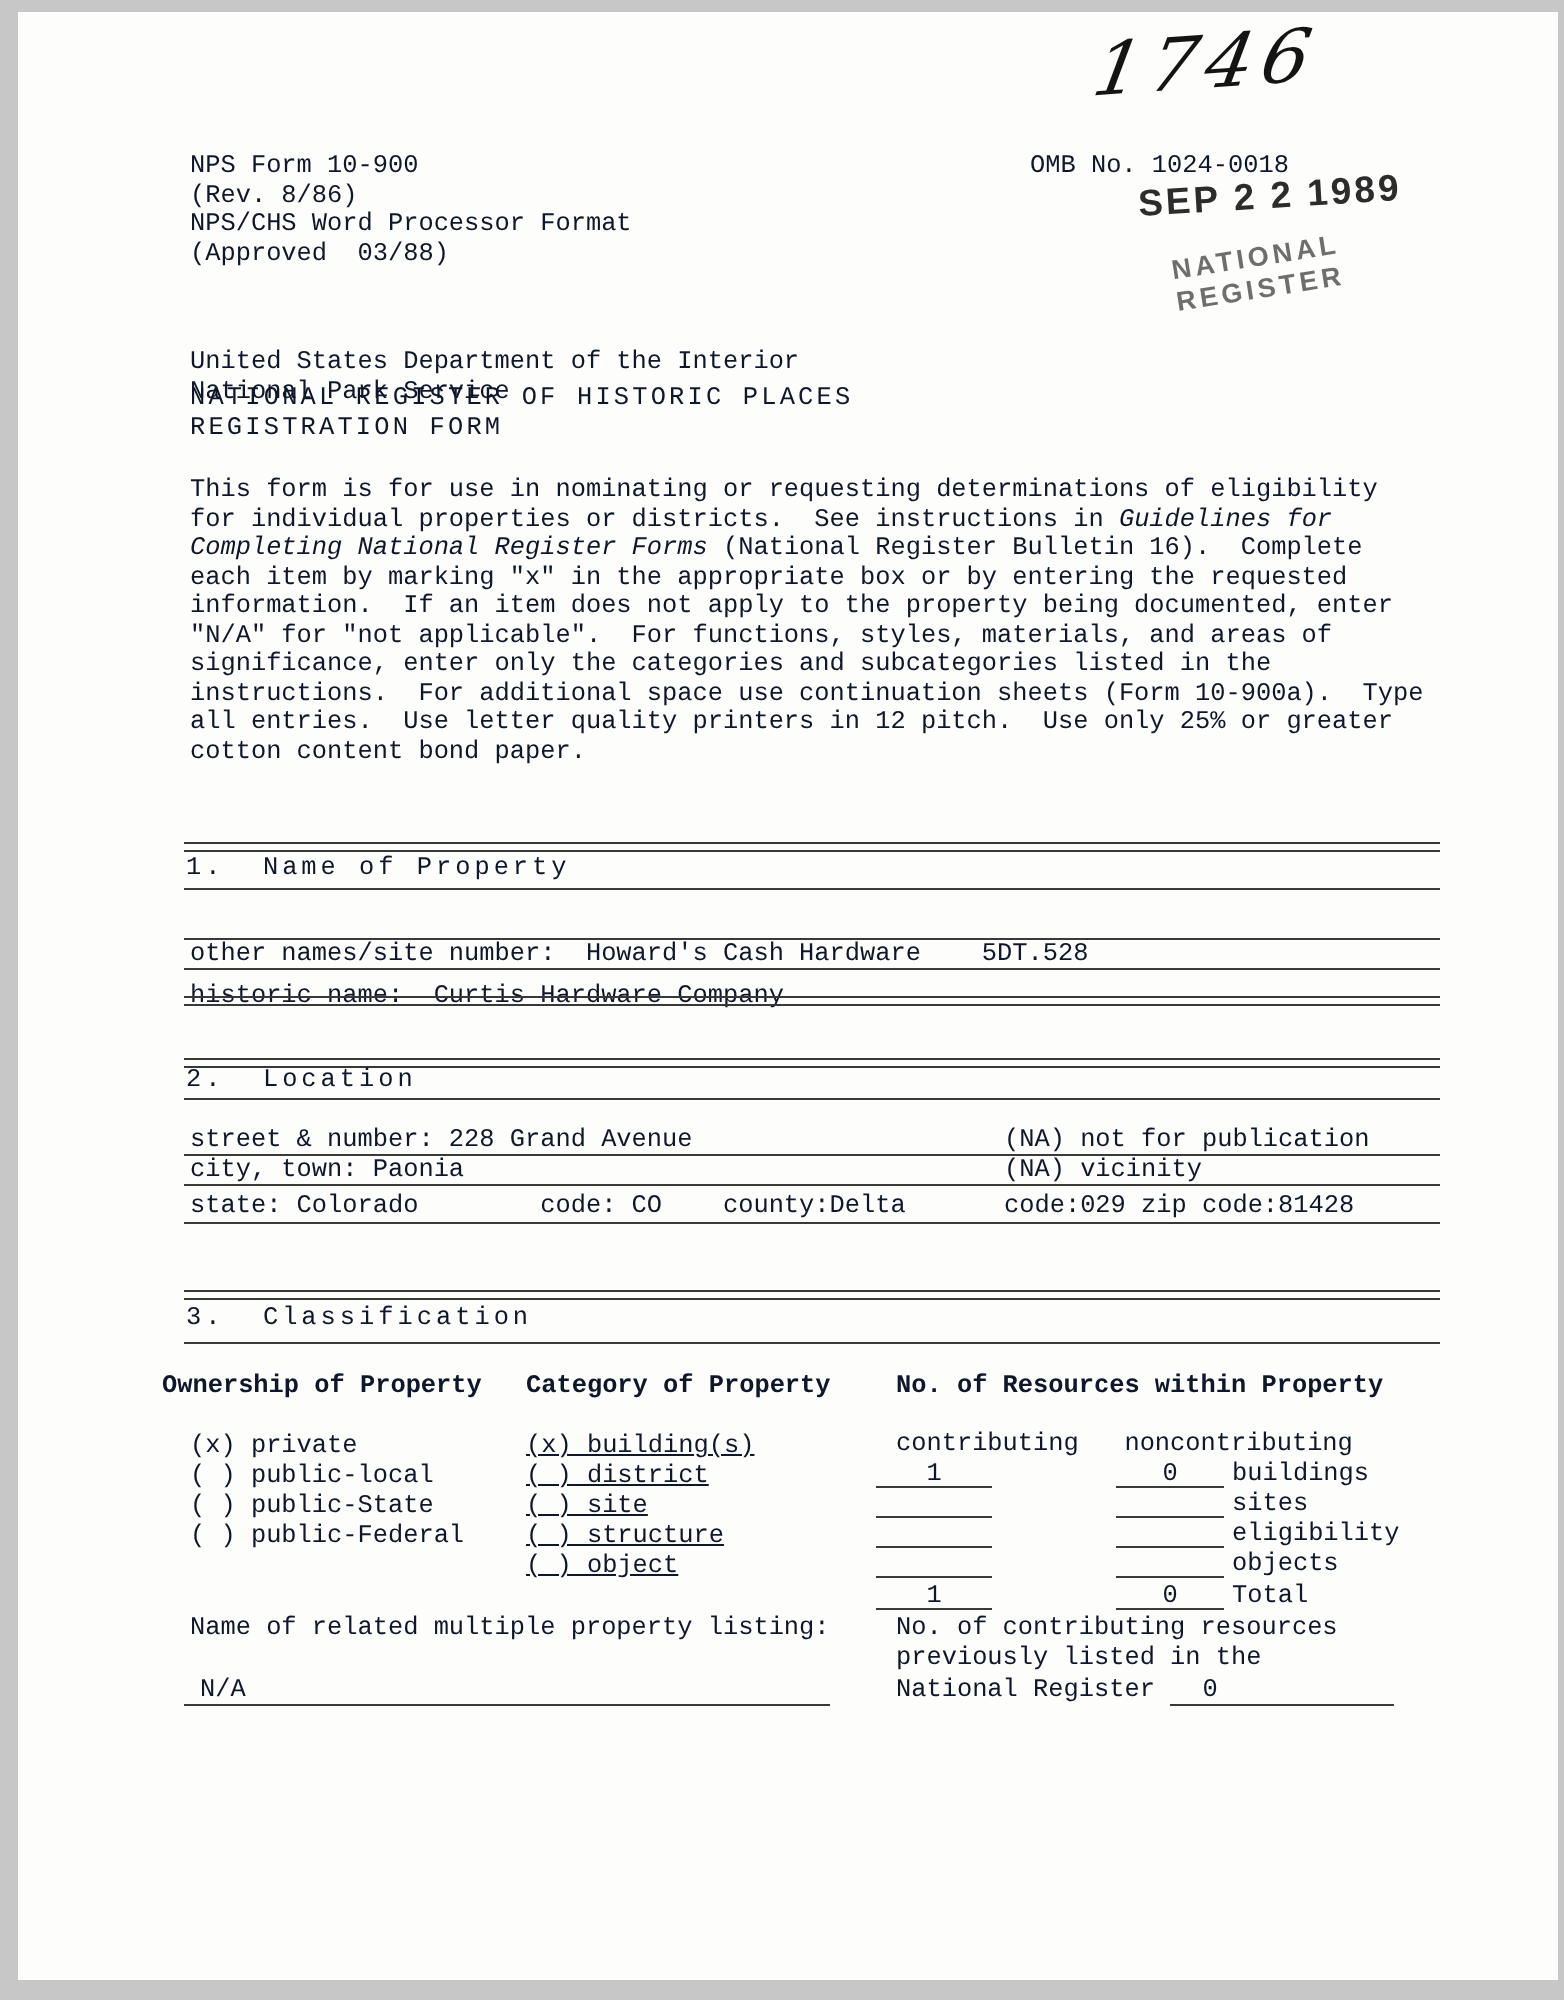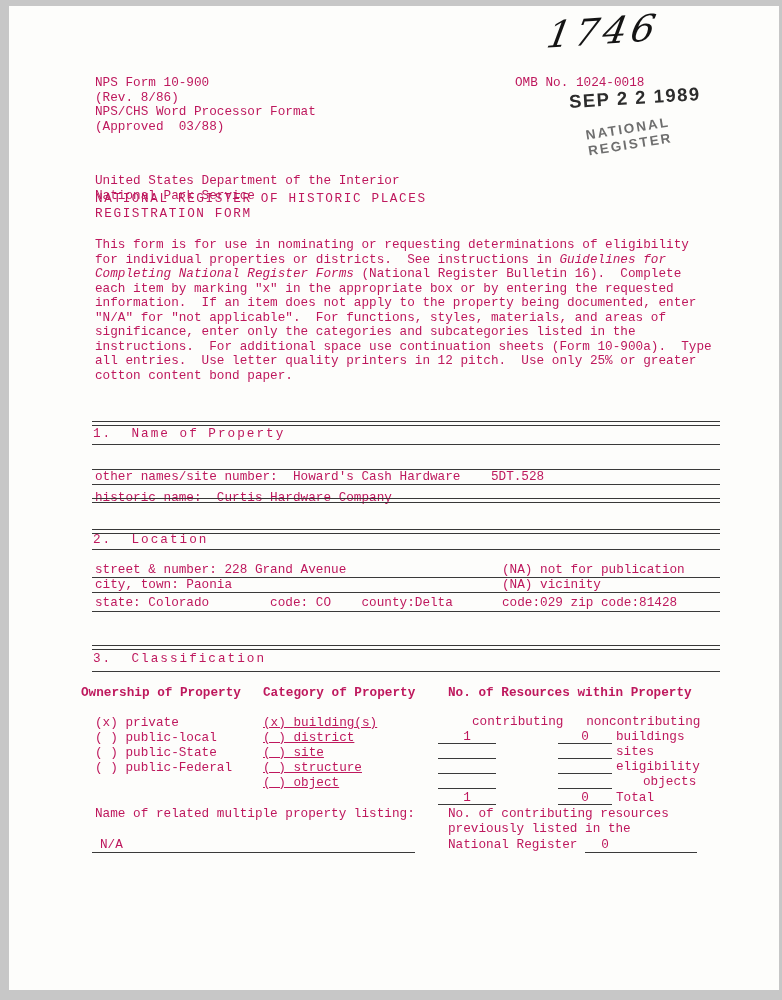--- a/index.html
+++ b/index.html
@@ -5,21 +5,21 @@
   html,body{margin:0;padding:0;}
   body{
     width:782px;height:1000px;position:relative;overflow:hidden;
     background:#c7c7c7;
     font-family:"Liberation Mono","DejaVu Sans Mono",monospace;
   }
   .page{position:absolute;left:9px;top:6px;right:3px;bottom:10px;background:#fdfdfb;}
   .t{
     position:absolute;white-space:pre;
     font:12.7px/14.55px "Liberation Mono","DejaVu Sans Mono",monospace;
-    color:#be185d;
+    color:#0f172a;
   }
   .b{font-weight:bold;}
   .i{font-style:italic;}
   .title{font-weight:normal;letter-spacing:1.6px;}
   .hd{font-weight:normal;letter-spacing:2px;}
   .lh15{line-height:15px;}
   .rule{position:absolute;height:1.4px;background:#3a3a3a;}
   .drule{position:absolute;height:2.5px;border-top:1.5px solid #383838;border-bottom:1.5px solid #383838;}
   .ctr{text-align:center;}
   .serial{
@@ -102,21 +102,21 @@
 
 <div class="t lh15" style="left:95px;top:715px;">(x) private
 ( ) public-local
 ( ) public-State
 ( ) public-Federal</div>
 <div class="t lh15" style="left:263px;top:715px;text-decoration:underline;">(x) building(s)
 ( ) district
 ( ) site
 ( ) structure
 ( ) object</div>
-<div class="t" style="left:472px;top:715px;text-align:center;">contributing   noncontributing</div>
+<div class="t" style="left:448px;top:715px;text-align:center;">contributing   noncontributing</div>
 
 <div class="t ctr" style="left:438px;top:730px;width:58px;">1</div>
 <div class="t ctr" style="left:558px;top:730px;width:54px;">0</div>
 <div class="t" style="left:616px;top:730px;">buildings</div>
 <div class="rule" style="left:438px;top:743px;width:58px;"></div>
 <div class="rule" style="left:558px;top:743px;width:54px;"></div>
 
 <div class="t ctr" style="left:438px;top:745px;width:58px;"></div>
 <div class="t ctr" style="left:558px;top:745px;width:54px;"></div>
 <div class="t" style="left:616px;top:745px;">sites</div>
@@ -124,21 +124,21 @@
 <div class="rule" style="left:558px;top:758px;width:54px;"></div>
 
 <div class="t ctr" style="left:438px;top:760px;width:58px;"></div>
 <div class="t ctr" style="left:558px;top:760px;width:54px;"></div>
 <div class="t" style="left:616px;top:760px;">eligibility</div>
 <div class="rule" style="left:438px;top:773px;width:58px;"></div>
 <div class="rule" style="left:558px;top:773px;width:54px;"></div>
 
 <div class="t ctr" style="left:438px;top:775px;width:58px;"></div>
 <div class="t ctr" style="left:558px;top:775px;width:54px;"></div>
-<div class="t" style="left:616px;top:775px;margin-left:27px;">objects</div>
+<div class="t" style="left:616px;top:775px;">objects</div>
 <div class="rule" style="left:438px;top:788px;width:58px;"></div>
 <div class="rule" style="left:558px;top:788px;width:54px;"></div>
 
 <div class="t ctr" style="left:438px;top:791px;width:58px;">1</div>
 <div class="t ctr" style="left:558px;top:791px;width:54px;">0</div>
 <div class="t" style="left:616px;top:791px;">Total</div>
 <div class="rule" style="left:438px;top:804px;width:58px;"></div>
 <div class="rule" style="left:558px;top:804px;width:54px;"></div>
 
 <div class="t" style="left:95px;top:807px;">Name of related multiple property listing:</div>

